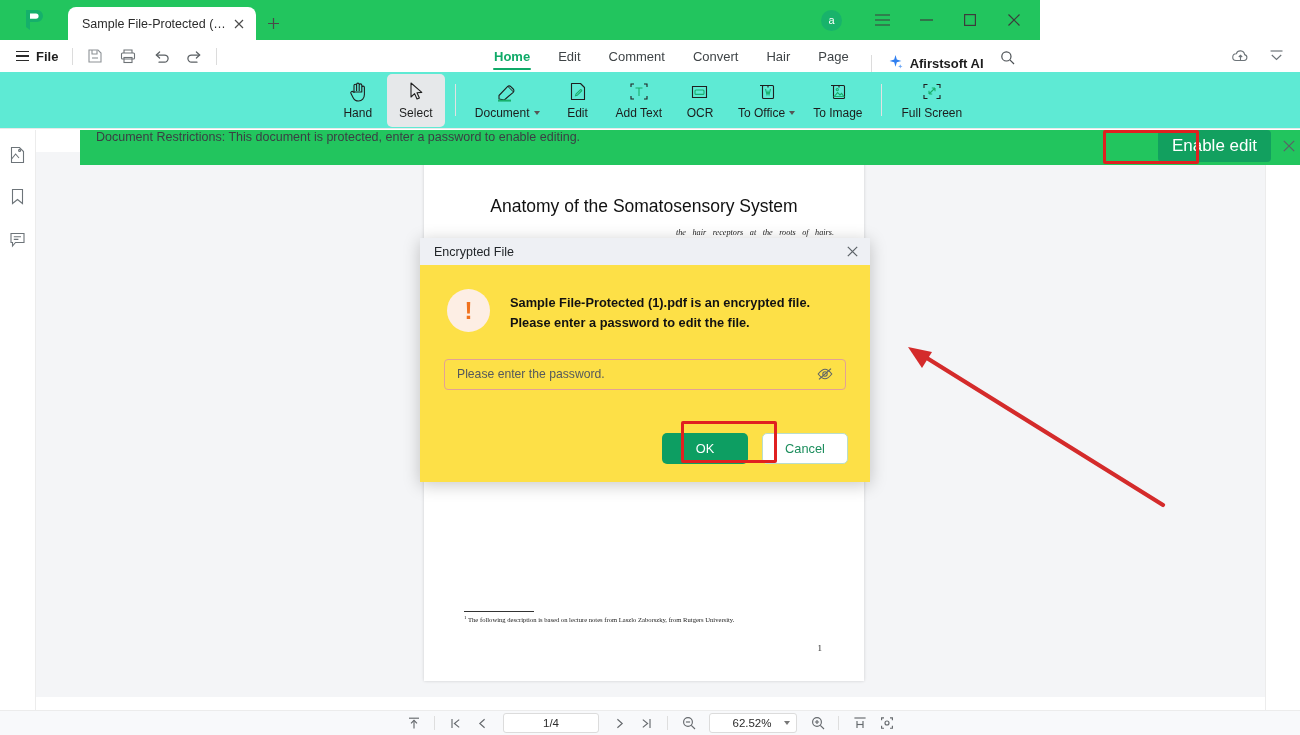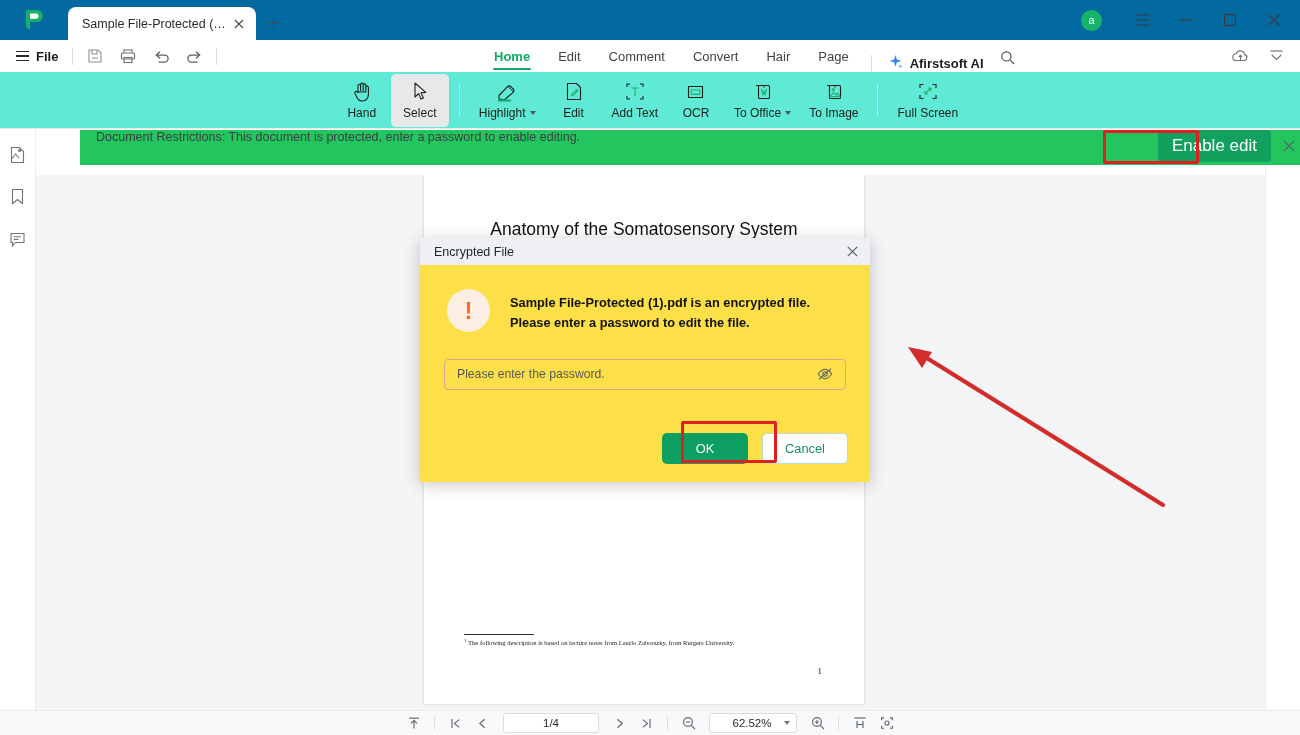--- a/index.html
+++ b/index.html
@@ -6,22 +6,22 @@
   html, body {
     width: 1300px; height: 735px;
     font-family: "Liberation Sans", sans-serif;
     background: #ffffff;
     overflow: hidden;
   }
   .app { position: relative; width: 1300px; height: 735px; background: #fff; }
 
   
   .titlebar {
-    position: absolute; left: 0; top: 0; width: 1300px; height: 40px;
-    background: #0369a1;
+    position: absolute; left: 0; top: 0; width: 1040px; height: 40px;
+    background: #22c55e;
     display: flex; align-items: flex-end;
   }
   .logo {
     width: 68px; height: 40px;
     display: flex; align-items: center; justify-content: center;
   }
   .tab {
     position: relative;
     width: 188px; height: 33px;
     background: #ffffff;
@@ -154,21 +154,21 @@
 
   
   .rightrail {
     position: absolute; right: 0; top: 130px; width: 35px; height: 580px;
     background: #fff; border-left: 1px solid #ececec;
     display: flex; flex-direction: column; align-items: center; padding-top: 12px; gap: 16px;
   }
 
   
   .viewport {
-    position: absolute; left: 36px; top: 175px; width: 1229px; height: 545px;
+    position: absolute; left: 36px; top: 152px; width: 1229px; height: 545px;
     background: #f4f5f7; overflow: hidden;
   }
   .page {
     position: absolute; left: 388px; top: 0px; width: 440px; height: 529px;
     background: #fff; box-shadow: 0 0 3px rgba(0,0,0,.16);
     padding: 22px 30px 10px 30px;
   }
   .doc-title {
     text-align: center; font-size: 17.5px; color: #111;
     font-family: "Liberation Sans", sans-serif; margin-top: 22px;
@@ -440,21 +440,21 @@
     <div class="rsep"></div>
     <div class="rbtn">
       <span class="ricon">
         <svg width="24" height="21" viewBox="0 0 24 21" fill="none">
           <path d="M4 14.5 L12.5 5.6 a2.3 2.3 0 0 1 3.3 0 l2.4 2.4 a2.3 2.3 0 0 1 0 3.3 L9.3 19 L4 18 Z" stroke="#1f1f1f" stroke-width="1.1" stroke-linejoin="round"></path>
           <path d="M13 5.5 L18.5 11" stroke="#1f1f1f" stroke-width="1"></path>
           <path d="M3 19.6 H16" stroke="#18b06c" stroke-width="2"></path>
         </svg>
       </span>
       <span class="rlabel">
-        <span>Highlight</span>
+        <span>Document</span>
         <span class="caret"></span>
       </span>
     </div>
     <div class="rbtn">
       <span class="ricon">
         <svg width="20" height="21" viewBox="0 0 20 21" fill="none">
           <path d="M3.5 2.5 h9 l4 4 v12 h-13 z" stroke="#1f1f1f" stroke-width="1.1" stroke-linejoin="round"></path>
           <path d="M13.5 10 L9.2 14.3 L7.5 14.8 L8 13 L12.3 8.8 a.9 .9 0 0 1 1.3 1.2 z" stroke="#18b06c" stroke-width="1.1" fill="none"></path>
         </svg>
       </span>

